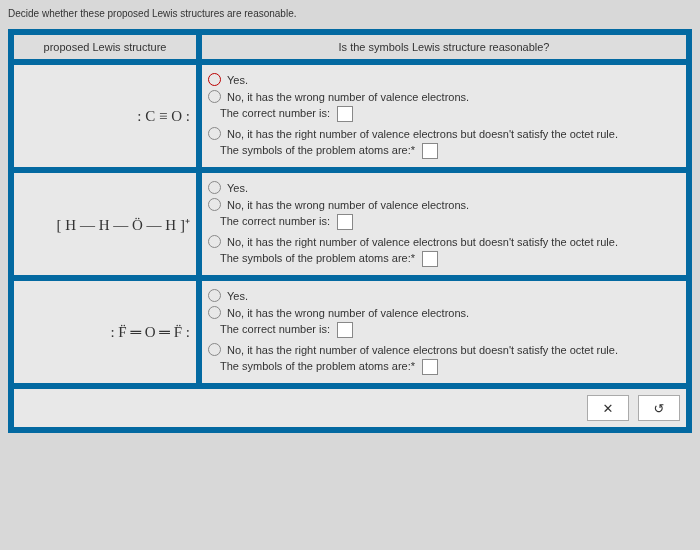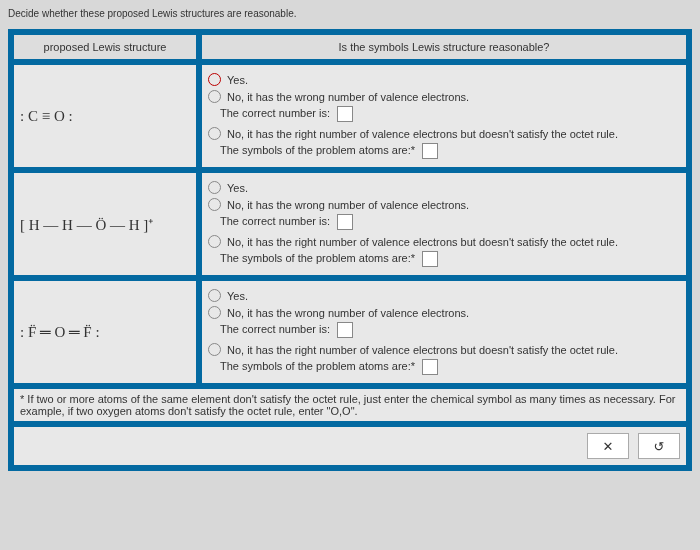--- a/index.html
+++ b/index.html
@@ -1,20 +1,20 @@
 <!DOCTYPE html>
 <html><head>
 <meta charset="utf-8">
 <style>
 body{margin:0;padding:8px;background:#d8d8d8;font-family:Arial,sans-serif;font-size:12px;color:#333;width:700px;height:550px;box-sizing:border-box}
 .instr{font-size:10px;margin-bottom:10px}
 table{border-collapse:collapse;width:100%;background:#e8e8e8}
 td,th{border:6px solid #0369a1;padding:4px 6px;vertical-align:top;font-size:11px}
 th{background:#ddd;font-weight:normal;text-align:center;padding:6px}
-.left{width:170px;text-align:left;vertical-align:middle;font-size:14px}
+.left{width:170px;text-align:right;vertical-align:middle;font-size:14px}
 .opt{display:flex;align-items:flex-end;margin:3px 0;gap:6px}
 .radio{width:11px;height:11px;border:1.5px solid #888;border-radius:50%;flex-shrink:0;margin-top:1px}
 .radio.sel{border-color:#b00}
 .box{display:inline-block;width:14px;height:14px;border:1px solid #888;background:#fff;vertical-align:middle;margin-left:4px}
 .sub{margin-left:12px;margin-bottom:4px}
 .foot{font-size:11px;padding:4px 6px}
 .btnbar{text-align:right;padding:6px}
 .btn{display:inline-flex;align-items:center;justify-content:center;width:40px;height:24px;background:#fff;border:1px solid #aaa;margin-left:6px;font-size:13px}
 .lewis{font-family:'Times New Roman',serif;font-size:15px}
 </style>
@@ -84,22 +84,19 @@
     <div class="sub"><span>The correct number is:</span> <span class="box"></span></div>
     <div class="opt">
             <span class="radio"></span>
             <span>No, it has the right number of valence electrons but doesn't satisfy the octet rule.</span>
           </div>
     <div class="sub"><span>The symbols of the problem atoms are:*</span> <span class="box"></span></div>
   </td>
 </tr>
 
 <tr>
-        <td colspan="2" class="foot">* If two or more atoms of the same element don't satisfy the octet rule, just enter the chemical symbol as many times as necessary. For example, if two oxygen atoms don't satisfy the octet rule, enter "O,O".</td>
-      </tr>
-<tr>
         <td colspan="2" class="btnbar">
   <span class="btn">✕</span>
   <span class="btn">↺</span>
 </td>
       </tr>
 </tbody>
   </table>
 
 </body></html>

